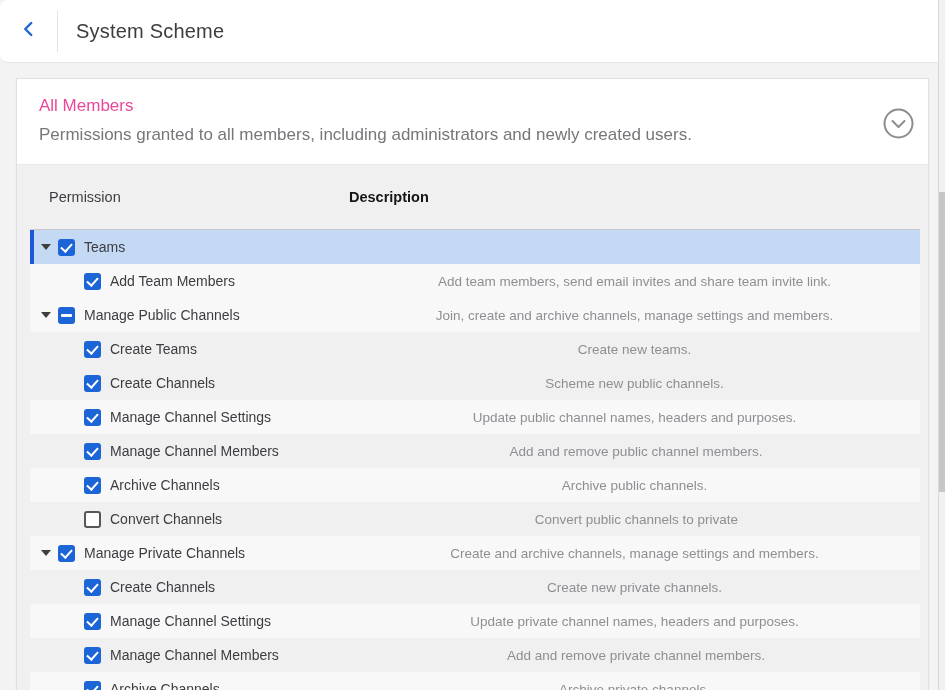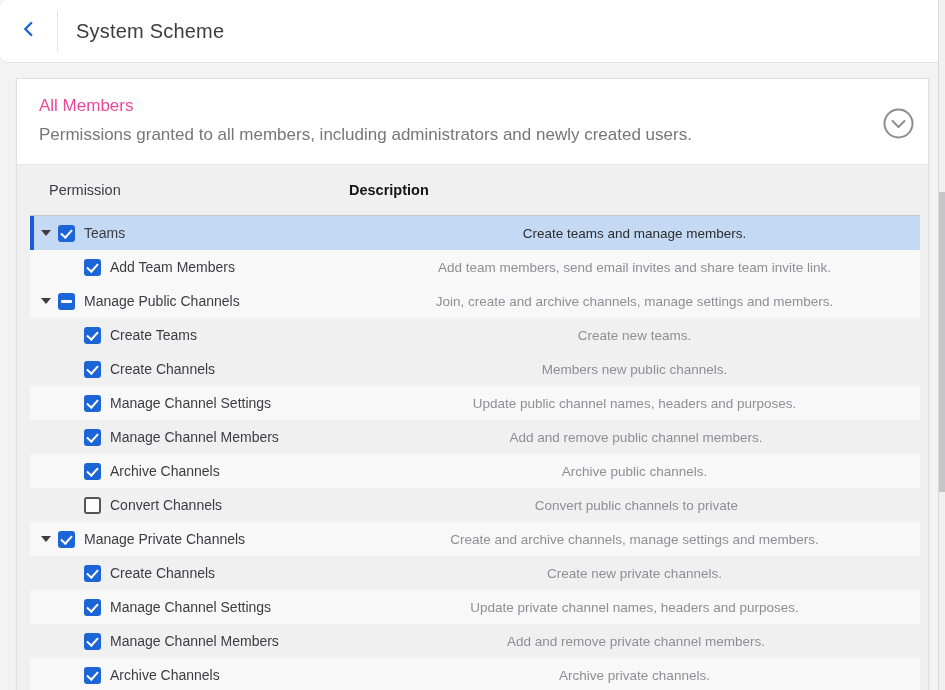--- a/index.html
+++ b/index.html
@@ -36,21 +36,21 @@
   .collapse-btn {
     position:absolute; right:14px; top:29px; width:31px; height:31px;
     cursor:pointer; border:none; background:transparent; padding:0;
   }
 
   
   .table-section {
     background:#f0f0f1; border-top:1px solid #e9e9ea;
     padding:0 8px 40px 13px;
   }
-  .table-header { height:50px; display:flex; align-items:center; }
+  .table-header { height:64px; display:flex; align-items:center; }
   .th-permission { width:319px; flex:none; padding-left:19px; box-sizing:border-box;
                    font-size:14.5px; color:#3d3c40; }
   .th-description { font-size:14.5px; font-weight:700; color:#151515; }
 
   .rows { border-top:1px solid #c9c9cb;text-align:center; }
   .row { height:34px; display:flex; align-items:center; position:relative; cursor:pointer; }
   .row.light { background:#f8f8f9; }
   .row.selected { background:#c3d9f4; }
   .row.selected::before {
     content:""; position:absolute; left:0; top:0; bottom:0; width:4px; background:#1c58d9;
@@ -127,21 +127,20 @@
     </div>
 
     <div class="rows">
 
       <div class="row parent selected">
         <div class="col-perm">
           <div class="caret"></div>
           <div class="checkbox checked"></div>
           <div class="perm-label">Teams</div>
         </div>
-        <div class="col-desc">Create teams and manage members.</div>
       </div>
 
       <div class="row child light">
         <div class="col-perm">
           <div class="checkbox checked"></div>
           <div class="perm-label">Add Team Members</div>
         </div>
         <div class="col-desc">Add team members, send email invites and share team invite link.</div>
       </div>
 
@@ -160,21 +159,21 @@
           <div class="perm-label">Create Teams</div>
         </div>
         <div class="col-desc">Create new teams.</div>
       </div>
 
       <div class="row child">
         <div class="col-perm">
           <div class="checkbox checked"></div>
           <div class="perm-label">Create Channels</div>
         </div>
-        <div class="col-desc">Members new public channels.</div>
+        <div class="col-desc">Scheme new public channels.</div>
       </div>
 
       <div class="row child light">
         <div class="col-perm">
           <div class="checkbox checked"></div>
           <div class="perm-label">Manage Channel Settings</div>
         </div>
         <div class="col-desc">Update public channel names, headers and purposes.</div>
       </div>
 

